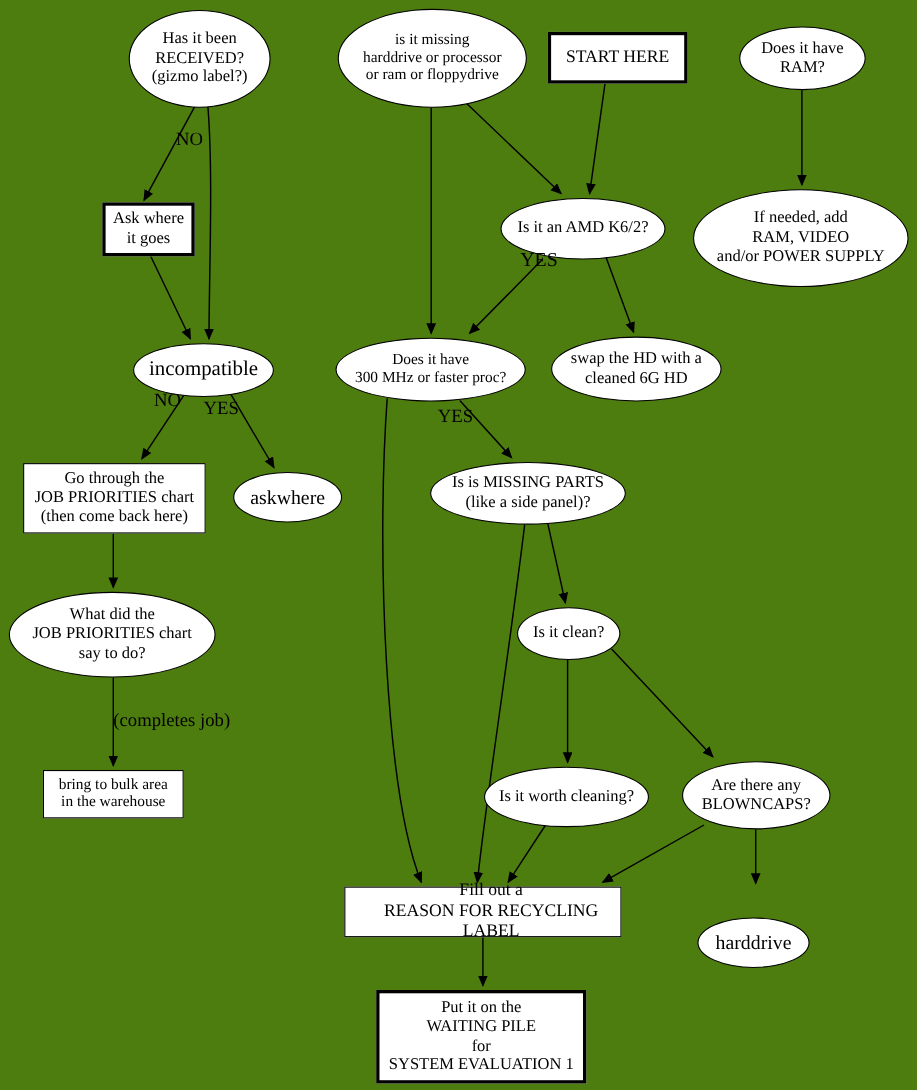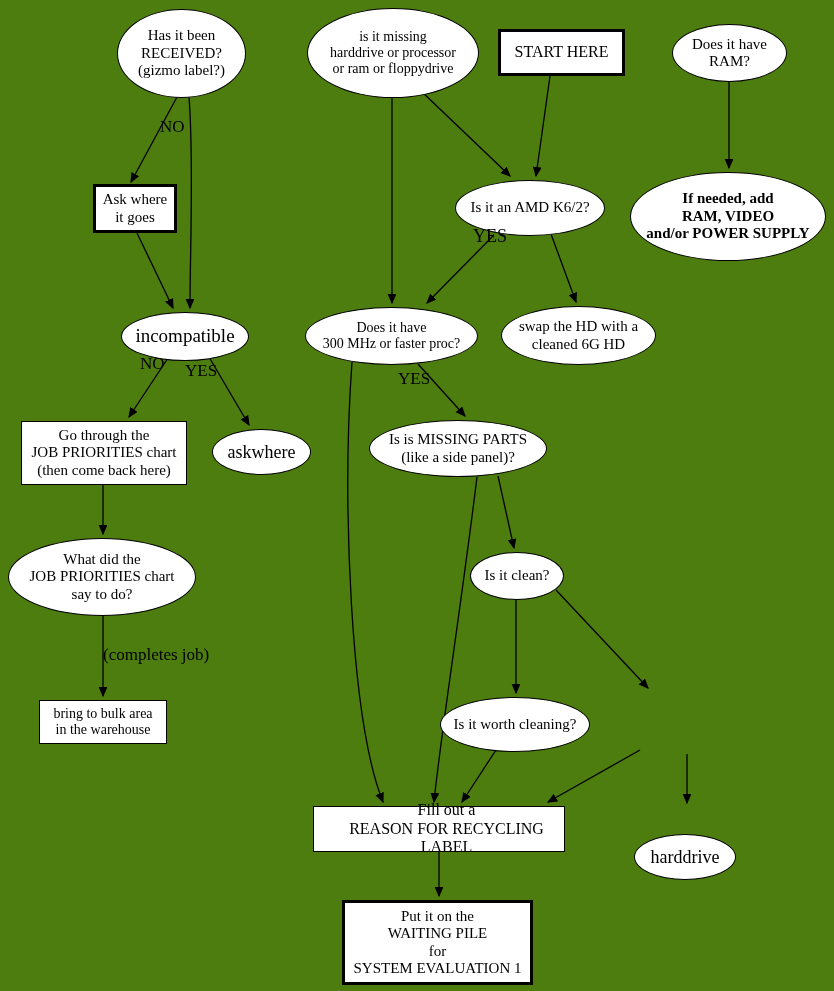--- a/index.html
+++ b/index.html
@@ -128,21 +128,21 @@
 
   <div class="node shape-box-bold" style="left:93px; top:184px; width:84px; height:49px;">
     <span class="node-text fs-15">Ask where
 it goes</span>
   </div>
 
   <div class="node shape-ellipse" style="left:455px; top:180px; width:150px; height:56px;">
     <span class="node-text fs-15">Is it an AMD K6/2?</span>
   </div>
 
-  <div class="node shape-ellipse" style="left:630px; top:172px; width:196px; height:89px;font-weight:bold;">
+  <div class="node shape-ellipse" style="left:630px; top:172px; width:196px; height:89px;">
     <span class="node-text fs-15">If needed, add
 RAM, VIDEO
 and/or POWER SUPPLY</span>
   </div>
 
   <div class="node shape-ellipse" style="left:121px; top:312px; width:128px; height:49px;">
     <span class="node-text fs-19">incompatible</span>
   </div>
 
   <div class="node shape-ellipse" style="left:305px; top:307px; width:173px; height:58px;">
@@ -158,39 +158,43 @@
   <div class="node shape-box" style="left:21px; top:421px; width:166px; height:64px;">
     <span class="node-text fs-15">Go through the
 JOB PRIORITIES chart
 (then come back here)</span>
   </div>
 
   <div class="node shape-ellipse" style="left:212px; top:429px; width:99px; height:46px;">
     <span class="node-text fs-18">askwhere</span>
   </div>
 
-  <div class="node shape-ellipse" style="left:369px; top:420px; width:178px; height:57px;text-align:center;">
+  <div class="node shape-ellipse" style="left:391px; top:420px; width:178px; height:57px;text-align:center;">
     <span class="node-text fs-15">Is is MISSING PARTS
 (like a side panel)?</span>
   </div>
 
   <div class="node shape-ellipse" style="left:8px; top:538px; width:188px; height:78px;">
     <span class="node-text fs-15">What did the
 JOB PRIORITIES chart
 say to do?</span>
   </div>
 
   <div class="node shape-ellipse" style="left:470px; top:552px; width:94px; height:48px;">
     <span class="node-text fs-15">Is it clean?</span>
   </div>
 
   <div class="node shape-ellipse" style="left:440px; top:697px; width:150px; height:55px;">
     <span class="node-text fs-15">Is it worth cleaning?</span>
   </div>
 
+  <div class="node shape-ellipse" style="left:620px; top:692px; width:135px; height:62px;">
+    <span class="node-text fs-15">Are there any
+BLOWNCAPS?</span>
+  </div>
 
   <div class="node shape-box" style="left:39px; top:700px; width:128px; height:44px;">
     <span class="node-text fs-14">bring to bulk area
 in the warehouse</span>
   </div>
 
   <div class="node shape-ellipse" style="left:634px; top:834px; width:102px; height:46px;">
     <span class="node-text fs-18">harddrive</span>
   </div>
 

